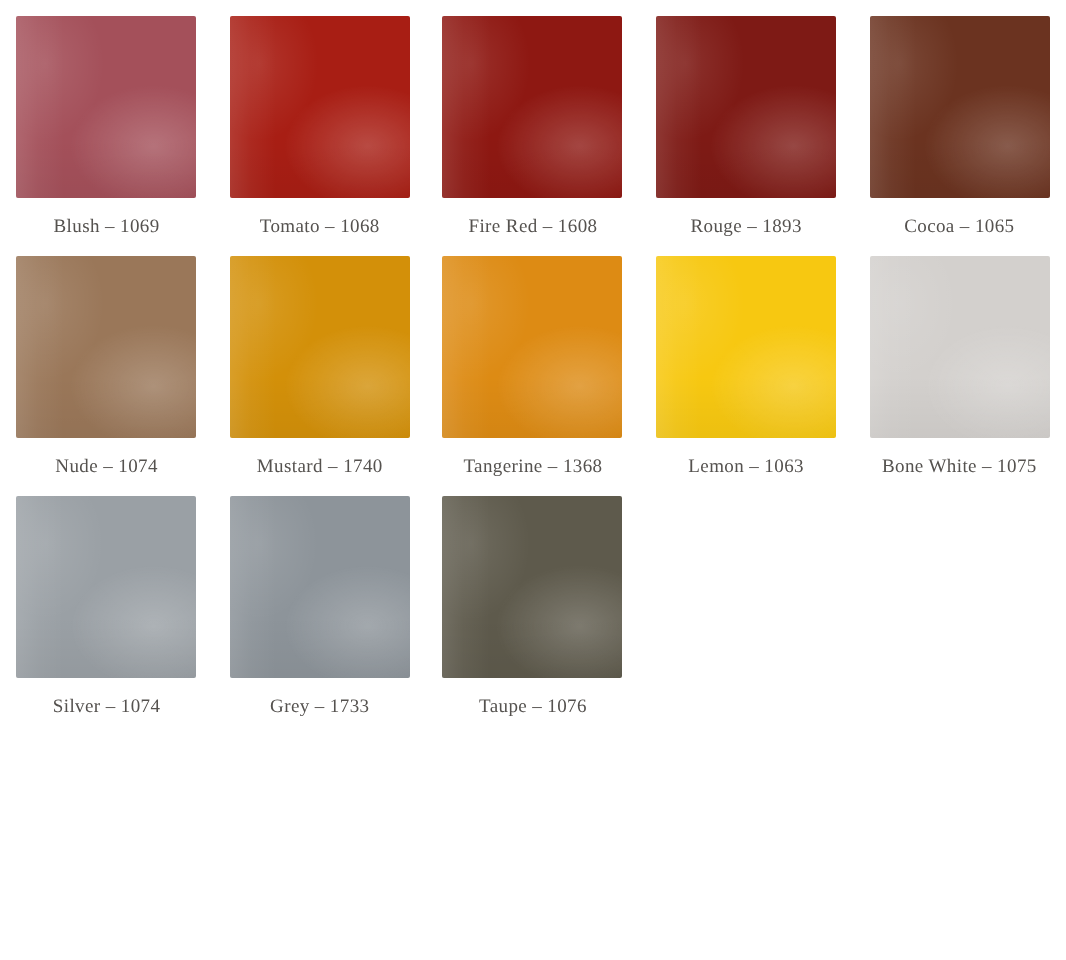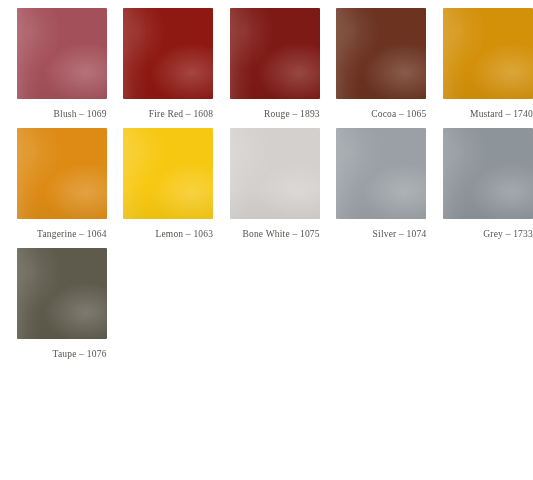--- a/index.html
+++ b/index.html
@@ -20,21 +20,21 @@
     grid-template-columns: repeat(5, 106.6px);
     grid-template-rows: repeat(4, 120px);
     width: 533px;
     height: 480px;
     box-sizing: border-box;
   }
 
   .swatch-cell {
     display: flex;
     flex-direction: column;
-    align-items: flex-end;
+    align-items: center;
     justify-content: flex-start;
     box-sizing: border-box;
     padding-top: 8px;
   }
 
   .swatch-tile {
     position: relative;
     width: 90px;
     height: 93px;
     overflow: hidden;
@@ -99,20 +99,28 @@
 <div id="swatch-grid">
     <div class="swatch-cell">
       <div class="swatch-tile" style="background-color: rgb(164, 80, 90);">
         <span class="sheen-a"></span>
         <span class="sheen-b"></span>
         <span class="sheen-c"></span>
       </div>
       <div class="swatch-label">Blush – 1069</div>
     </div>
     <div class="swatch-cell">
+      <div class="swatch-tile" style="background-color: rgb(168, 30, 20);">
+        <span class="sheen-a"></span>
+        <span class="sheen-b"></span>
+        <span class="sheen-c"></span>
+      </div>
+      <div class="swatch-label">Tomato – 1068</div>
+    </div>
+    <div class="swatch-cell">
       <div class="swatch-tile" style="background-color: rgb(142, 24, 18);">
         <span class="sheen-a"></span>
         <span class="sheen-b"></span>
         <span class="sheen-c"></span>
       </div>
       <div class="swatch-label">Fire Red – 1608</div>
     </div>
     <div class="swatch-cell">
       <div class="swatch-tile" style="background-color: rgb(126, 26, 21);">
         <span class="sheen-a"></span>
@@ -123,34 +131,42 @@
     </div>
     <div class="swatch-cell">
       <div class="swatch-tile" style="background-color: rgb(107, 51, 32);">
         <span class="sheen-a"></span>
         <span class="sheen-b"></span>
         <span class="sheen-c"></span>
       </div>
       <div class="swatch-label">Cocoa – 1065</div>
     </div>
     <div class="swatch-cell">
+      <div class="swatch-tile" style="background-color: rgb(154, 119, 89);">
+        <span class="sheen-a"></span>
+        <span class="sheen-b"></span>
+        <span class="sheen-c"></span>
+      </div>
+      <div class="swatch-label">Nude – 1074</div>
+    </div>
+    <div class="swatch-cell">
       <div class="swatch-tile" style="background-color: rgb(211, 144, 9);">
         <span class="sheen-a"></span>
         <span class="sheen-b"></span>
         <span class="sheen-c"></span>
       </div>
       <div class="swatch-label">Mustard – 1740</div>
     </div>
     <div class="swatch-cell">
       <div class="swatch-tile" style="background-color: rgb(221, 139, 20);">
         <span class="sheen-a"></span>
         <span class="sheen-b"></span>
         <span class="sheen-c"></span>
       </div>
-      <div class="swatch-label">Tangerine – 1064</div>
+      <div class="swatch-label">Tangerine – 1368</div>
     </div>
     <div class="swatch-cell">
       <div class="swatch-tile" style="background-color: rgb(247, 200, 17);">
         <span class="sheen-a"></span>
         <span class="sheen-b"></span>
         <span class="sheen-c"></span>
       </div>
       <div class="swatch-label">Lemon – 1063</div>
     </div>
     <div class="swatch-cell">

